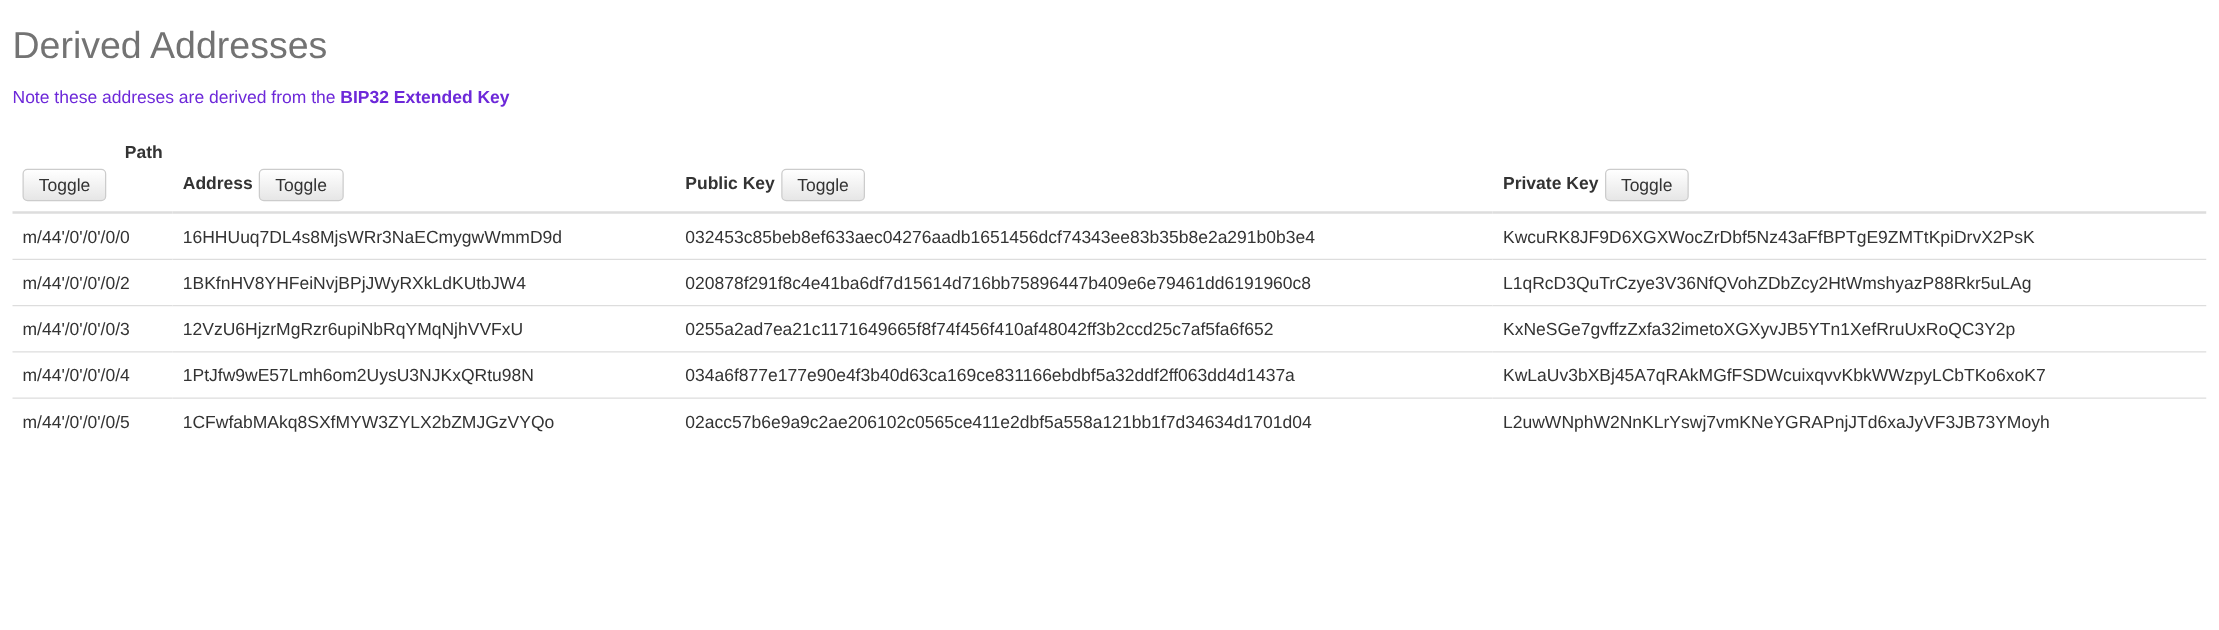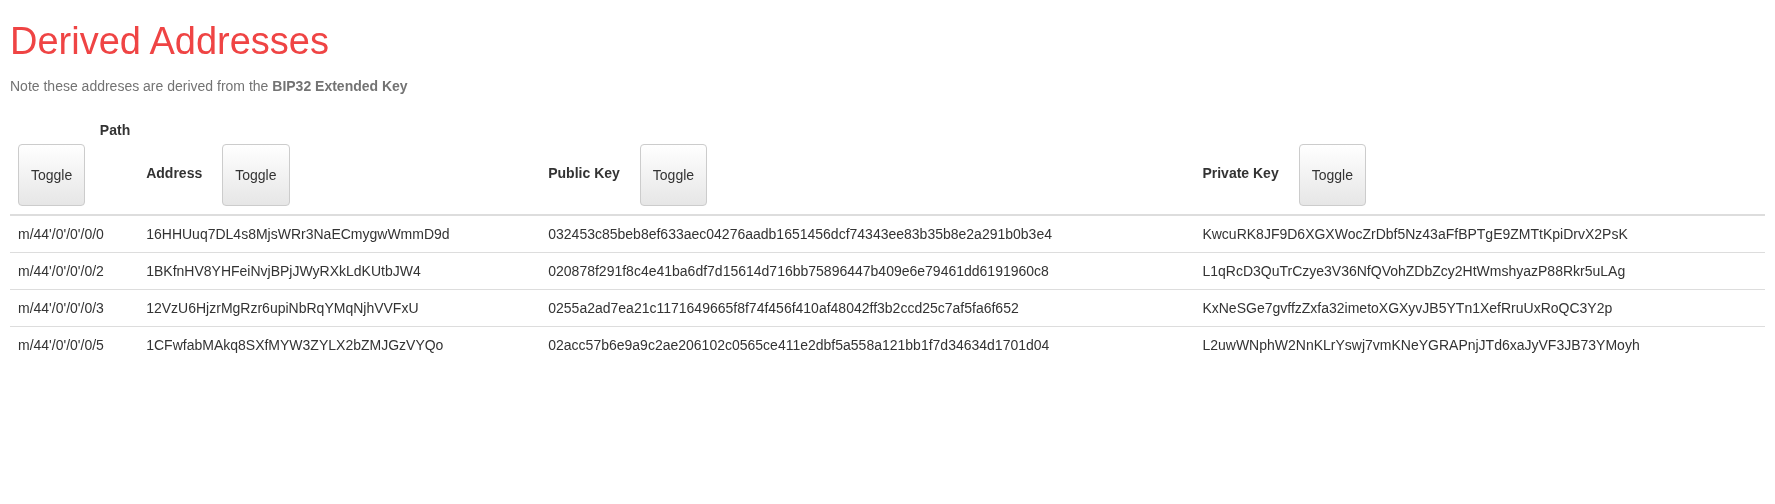--- a/index.html
+++ b/index.html
@@ -7,28 +7,28 @@
     }
     body {
       font-family: "Helvetica Neue", Helvetica, Arial, sans-serif;
       font-size: 14px;
       color: #333;
       margin: 0;
       padding: 10px;
       background: #fff;
     }
     h2 {
-      font-size: 38px;
+      font-size: 30px;
       font-weight: 500;
       margin: 10px 0 15px 0;
-      color: #ef4444;
+      color: #737373;
     }
     .note {
       margin-bottom: 20px;
-      color: #737373;
+      color: #6d28d9;
     }
     .note strong {
       font-weight: bold;
     }
     table {
       width: 100%;
       border-collapse: collapse;
     }
     thead th {
       text-align: left;
@@ -38,38 +38,38 @@
       border-bottom: 2px solid #ddd;
     }
     tbody td {
       padding: 10px 8px;
       border-top: 1px solid #ddd;
       font-family: Liberation Sans, sans-serif;
       white-space: nowrap;
     }
     .toggle-btn {
       display: inline-block;
-      padding: 20px 12px;
+      padding: 2px 12px;
       font-size: 14px;
       font-weight: normal;
       line-height: 1.42857143;
       text-align: center;
       vertical-align: middle;
       cursor: pointer;
       background-color: #fff;
       background-image: linear-gradient(to bottom, #fff 0%, #e6e6e6 100%);
       border: 1px solid #ccc;
       border-radius: 4px;
       color: #333;
       margin-top: 4px;
     }
     .header-inner {
       display: flex;
       align-items: center;
-      gap: 20px;
+      gap: 5px;
     }
     th .col-label {
       display: block;
       margin-bottom: 2px;
       text-align: right;
     }
     th.path-col .col-label {
       margin-bottom: 2px;
       margin-left: 4px;
     }
@@ -130,19 +130,25 @@
         <td>020878f291f8c4e41ba6df7d15614d716bb75896447b409e6e79461dd6191960c8</td>
         <td>L1qRcD3QuTrCzye3V36NfQVohZDbZcy2HtWmshyazP88Rkr5uLAg</td>
       </tr>
       <tr>
         <td>m/44'/0'/0'/0/3</td>
         <td>12VzU6HjzrMgRzr6upiNbRqYMqNjhVVFxU</td>
         <td>0255a2ad7ea21c1171649665f8f74f456f410af48042ff3b2ccd25c7af5fa6f652</td>
         <td>KxNeSGe7gvffzZxfa32imetoXGXyvJB5YTn1XefRruUxRoQC3Y2p</td>
       </tr>
       <tr>
+        <td>m/44'/0'/0'/0/4</td>
+        <td>1PtJfw9wE57Lmh6om2UysU3NJKxQRtu98N</td>
+        <td>034a6f877e177e90e4f3b40d63ca169ce831166ebdbf5a32ddf2ff063dd4d1437a</td>
+        <td>KwLaUv3bXBj45A7qRAkMGfFSDWcuixqvvKbkWWzpyLCbTKo6xoK7</td>
+      </tr>
+      <tr>
         <td>m/44'/0'/0'/0/5</td>
         <td>1CFwfabMAkq8SXfMYW3ZYLX2bZMJGzVYQo</td>
         <td>02acc57b6e9a9c2ae206102c0565ce411e2dbf5a558a121bb1f7d34634d1701d04</td>
         <td>L2uwWNphW2NnKLrYswj7vmKNeYGRAPnjJTd6xaJyVF3JB73YMoyh</td>
       </tr>
     </tbody>
 </table>
 
 </body></html>

